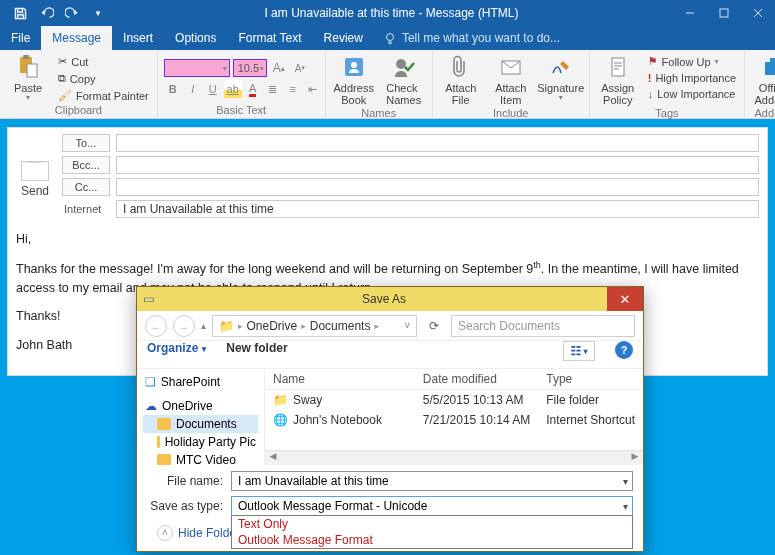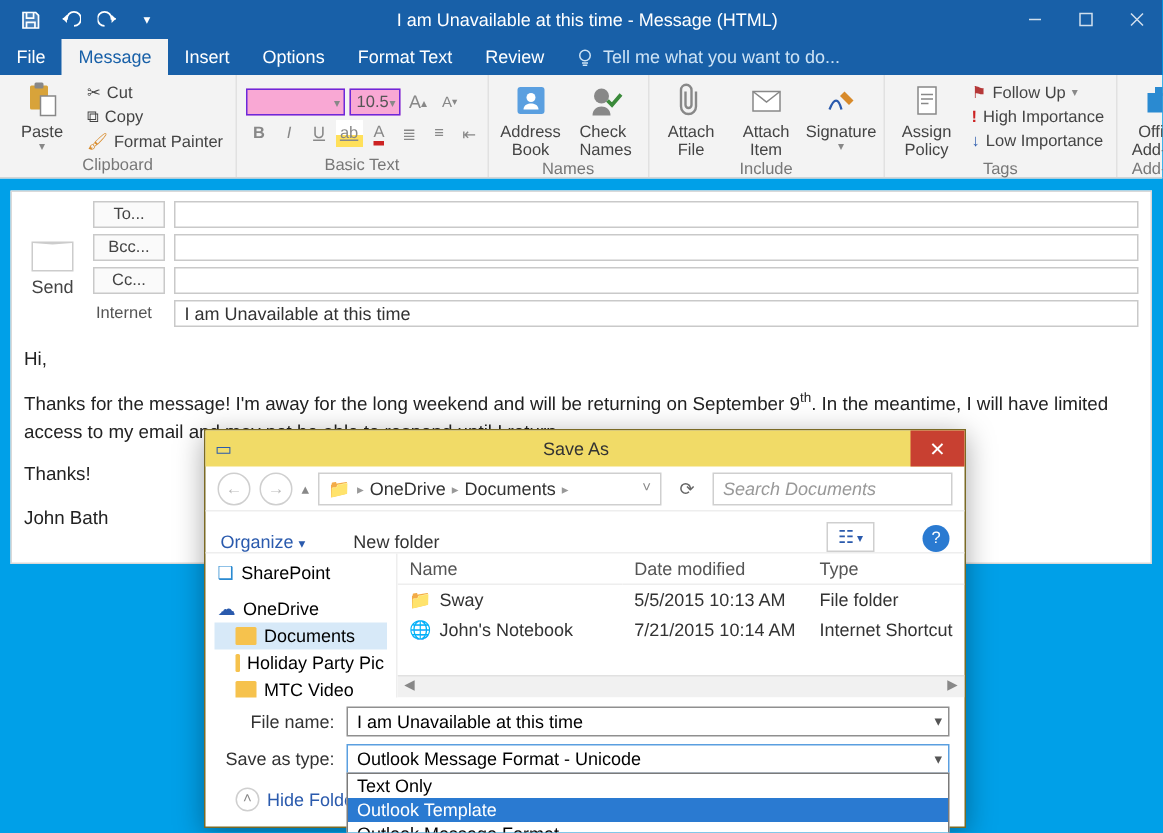--- a/index.html
+++ b/index.html
@@ -55,23 +55,23 @@
 .saveas { position: absolute; left: 136px; top: 286px; width: 508px; background: #fff;
   border: 1px solid #7a6a25; box-shadow: 0 4px 18px rgba(0,0,0,.35); font-size: 12px; z-index: 10; }
 .sa-title { background: #f1db67; height: 24px; display: flex; align-items: center; }
 .sa-title .appico { width: 24px; text-align: center; color: #2a5aad; }
 .sa-title .t { flex: 1; text-align: center; color: #333; font-size: 12px; }
 .sa-title .close { width: 36px; height: 24px; background: #c84031; color: #fff; display: flex; align-items: center; justify-content: center; font-size: 13px; }
 .sa-nav { display: flex; align-items: center; height: 30px; padding: 0 8px; gap: 6px; border-bottom: 1px solid #eee; }
 .sa-nav .circ { width: 22px; height: 22px; border: 1px solid #cfcfcf; border-radius: 50%; display: flex; align-items: center; justify-content: center; color: #bbb; font-size: 11px; }
 .sa-nav .crumb { flex: 1; border: 1px solid #cfcfcf; height: 22px; display: flex; align-items: center; padding: 0 6px; gap: 4px; color: #333; }
 .sa-nav .crumb .sep { color: #999; font-size: 9px; }
-.sa-nav .search { width: 160px; border: 1px solid #cfcfcf; height: 22px; display: flex; align-items: center; padding: 0 6px; color: #999; font-style: italic; }
+.sa-nav .search { width: 184px; border: 1px solid #cfcfcf; height: 22px; display: flex; align-items: center; padding: 0 6px; color: #999; }
 .sa-nav .refresh { width: 22px; text-align: center; color: #666; }
-.sa-tool { display: flex; align-items: flex-end; height: 28px; padding: 0 10px; gap: 32px; border-bottom: 1px solid #eee; }
+.sa-tool { display: flex; align-items: flex-start; height: 28px; padding: 0 10px; gap: 20px; border-bottom: 1px solid #eee; font-weight: bold; }
 .sa-tool .org { color: #2a5aad; }
 .sa-tool .nf { color: #333; }
 .sa-tool .spacer { flex: 1; }
 .sa-tool .view { width: 32px; height: 20px; border: 1px solid #cfcfcf; display: flex; align-items: center; justify-content: center; color: #2a5aad; }
 .sa-tool .help { width: 18px; height: 18px; border-radius: 50%; background: #2a7ad1; color: #fff; text-align: center; font-size: 11px; line-height: 18px; }
 .sa-body { display: flex; height: 96px; }
 .sa-tree { width: 128px; border-right: 1px solid #eee; padding: 4px 6px; font-size: 12px; overflow: hidden; }
 .sa-tree .node { display: flex; align-items: center; gap: 5px; padding: 2px 2px; white-space: nowrap; }
 .sa-tree .node.sel { background: #d7e9f8; }
 .sa-tree .fico { width: 14px; height: 12px; background: #f6c24d; border-radius: 1px; display: inline-block; }
@@ -85,21 +85,21 @@
 .sa-inputs { padding: 6px 10px 2px; }
 .sa-inrow { display: flex; align-items: center; gap: 8px; margin-bottom: 5px; }
 .sa-inrow .lbl { width: 76px; text-align: right; color: #333; }
 .sa-inrow .combobox { flex: 1; height: 20px; border: 1px solid #8f8f8f; background: #fff; padding: 0 18px 0 6px; position: relative; display: flex; align-items: center; }
 .sa-inrow .combobox.open { border-color: #5a9fe0; }
 .sa-inrow .combobox::after { content: '▾'; position: absolute; right: 4px; color: #555; font-size: 10px; }
 .sa-footer { display: flex; align-items: center; padding: 4px 10px 8px; gap: 8px; }
 .sa-footer .hf { color: #2a5aad; display: flex; align-items: center; gap: 5px; }
 .sa-footer .hf .chev { width: 16px; height: 16px; border: 1px solid #cfcfcf; border-radius: 50%; text-align: center; font-size: 10px; color: #888; line-height: 14px; }
 .dropdown { position: absolute; left: 94px; top: 112px; right: 10px; background: #fff; border: 1px solid #7a7a7a; font-size: 12px; z-index: 2; }
-.dropdown .opt { padding: 1px 6px; color: #000000; }
+.dropdown .opt { padding: 1px 6px; color: #b91c1c; }
 .dropdown .opt.sel { background: #2a7ad1; color: #fff; }
 
 svg { display: block; }
 .flag { color: #b53838; }
 </style>
 </head>
 <body>
 
 <div class="titlebar">
   <div class="qat">
@@ -459,18 +459,17 @@
     </div>
     <div class="sa-footer">
       <div class="hf">
           <span class="chev">˄</span>
           <span>Hide Folders</span>
         </div>
     </div>
 
     <div class="dropdown" style="top:50px;">
       <div class="opt">Text Only</div>
-      <div class="opt sel">Outlook Template</div>
       <div class="opt">Outlook Message Format</div>
 
     </div>
   </div>
 </div>
 
 </body></html>

